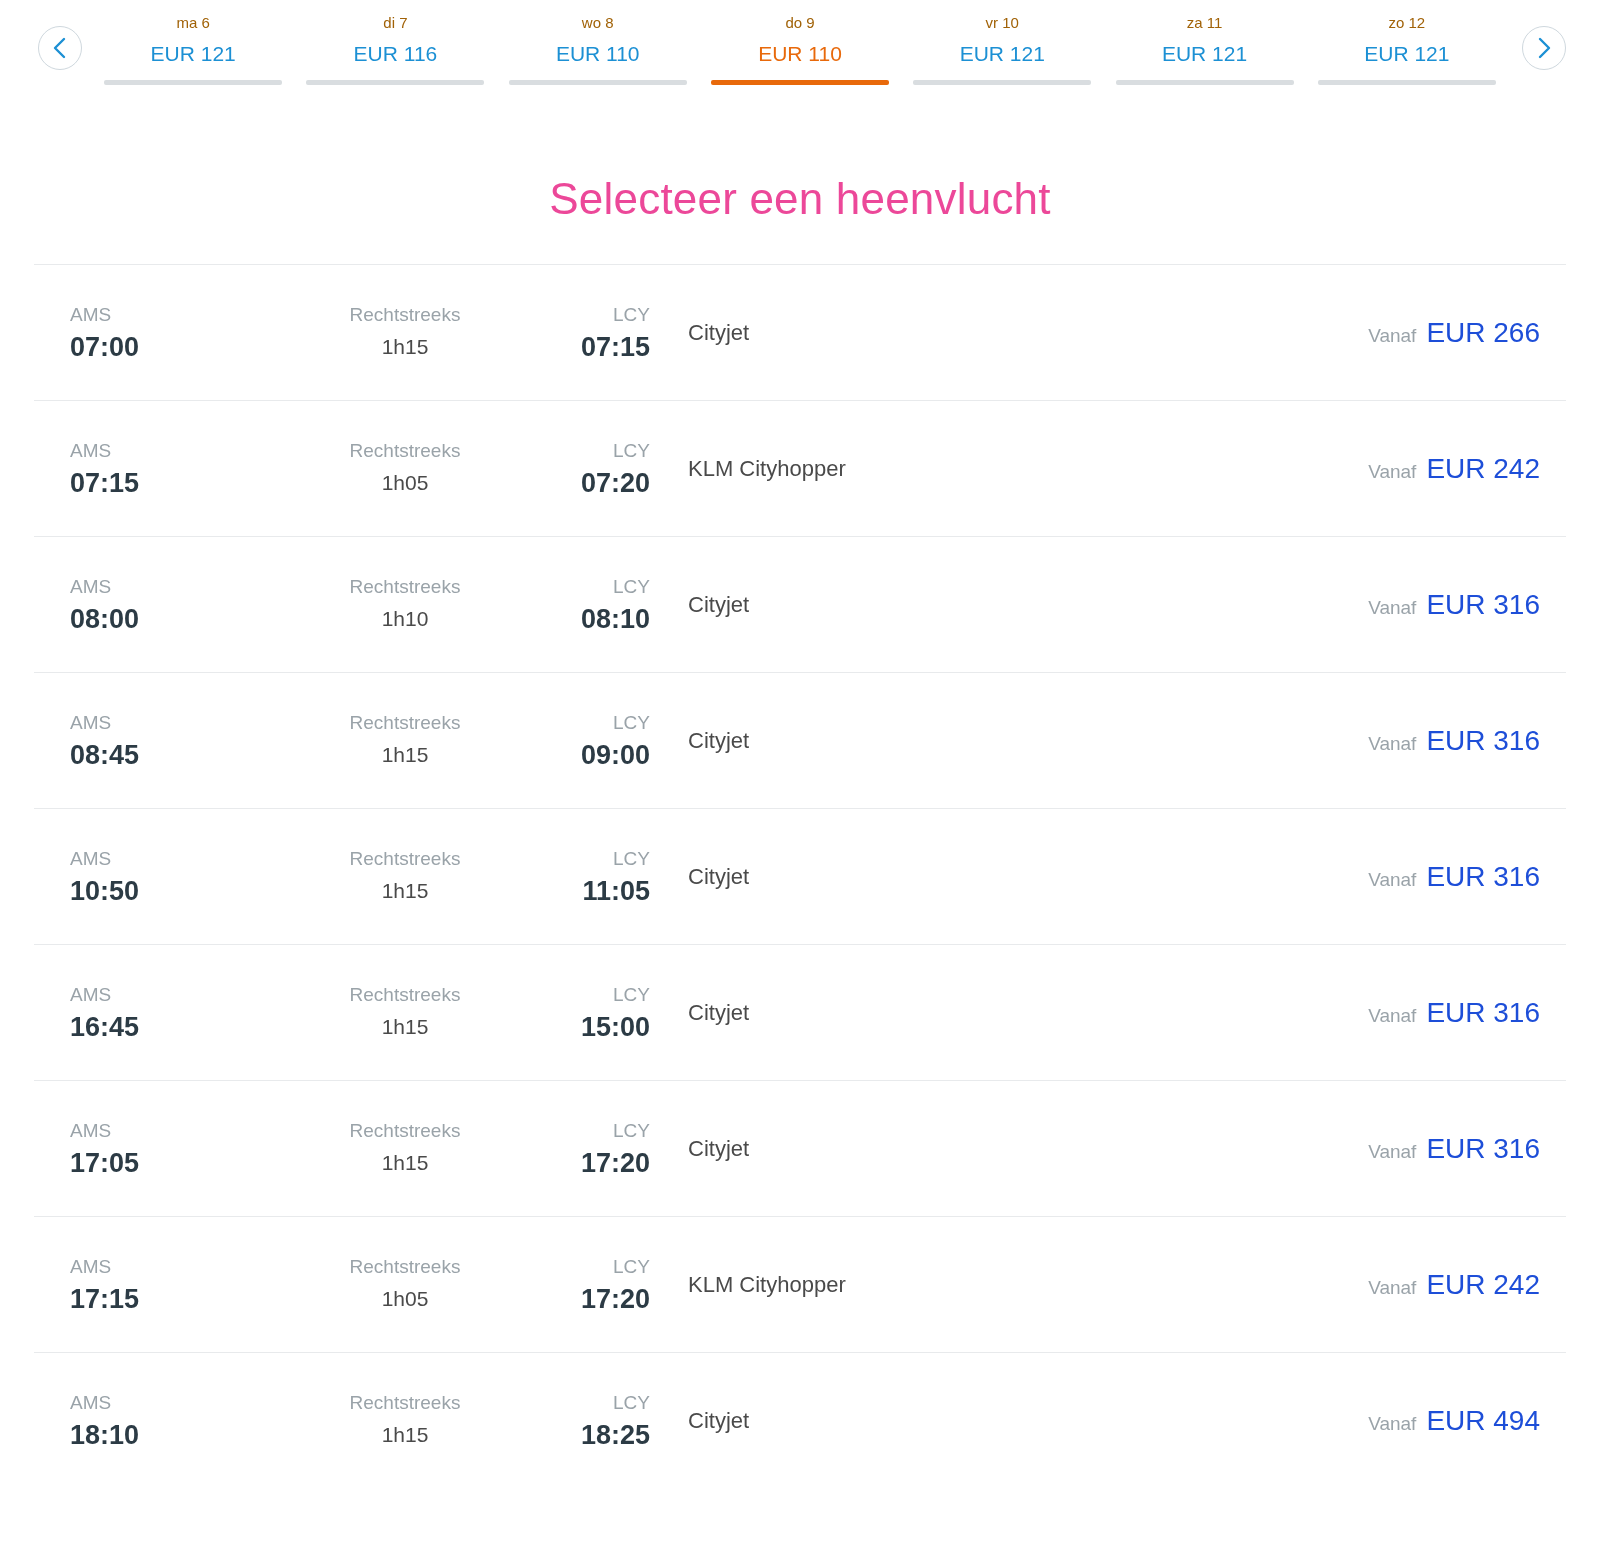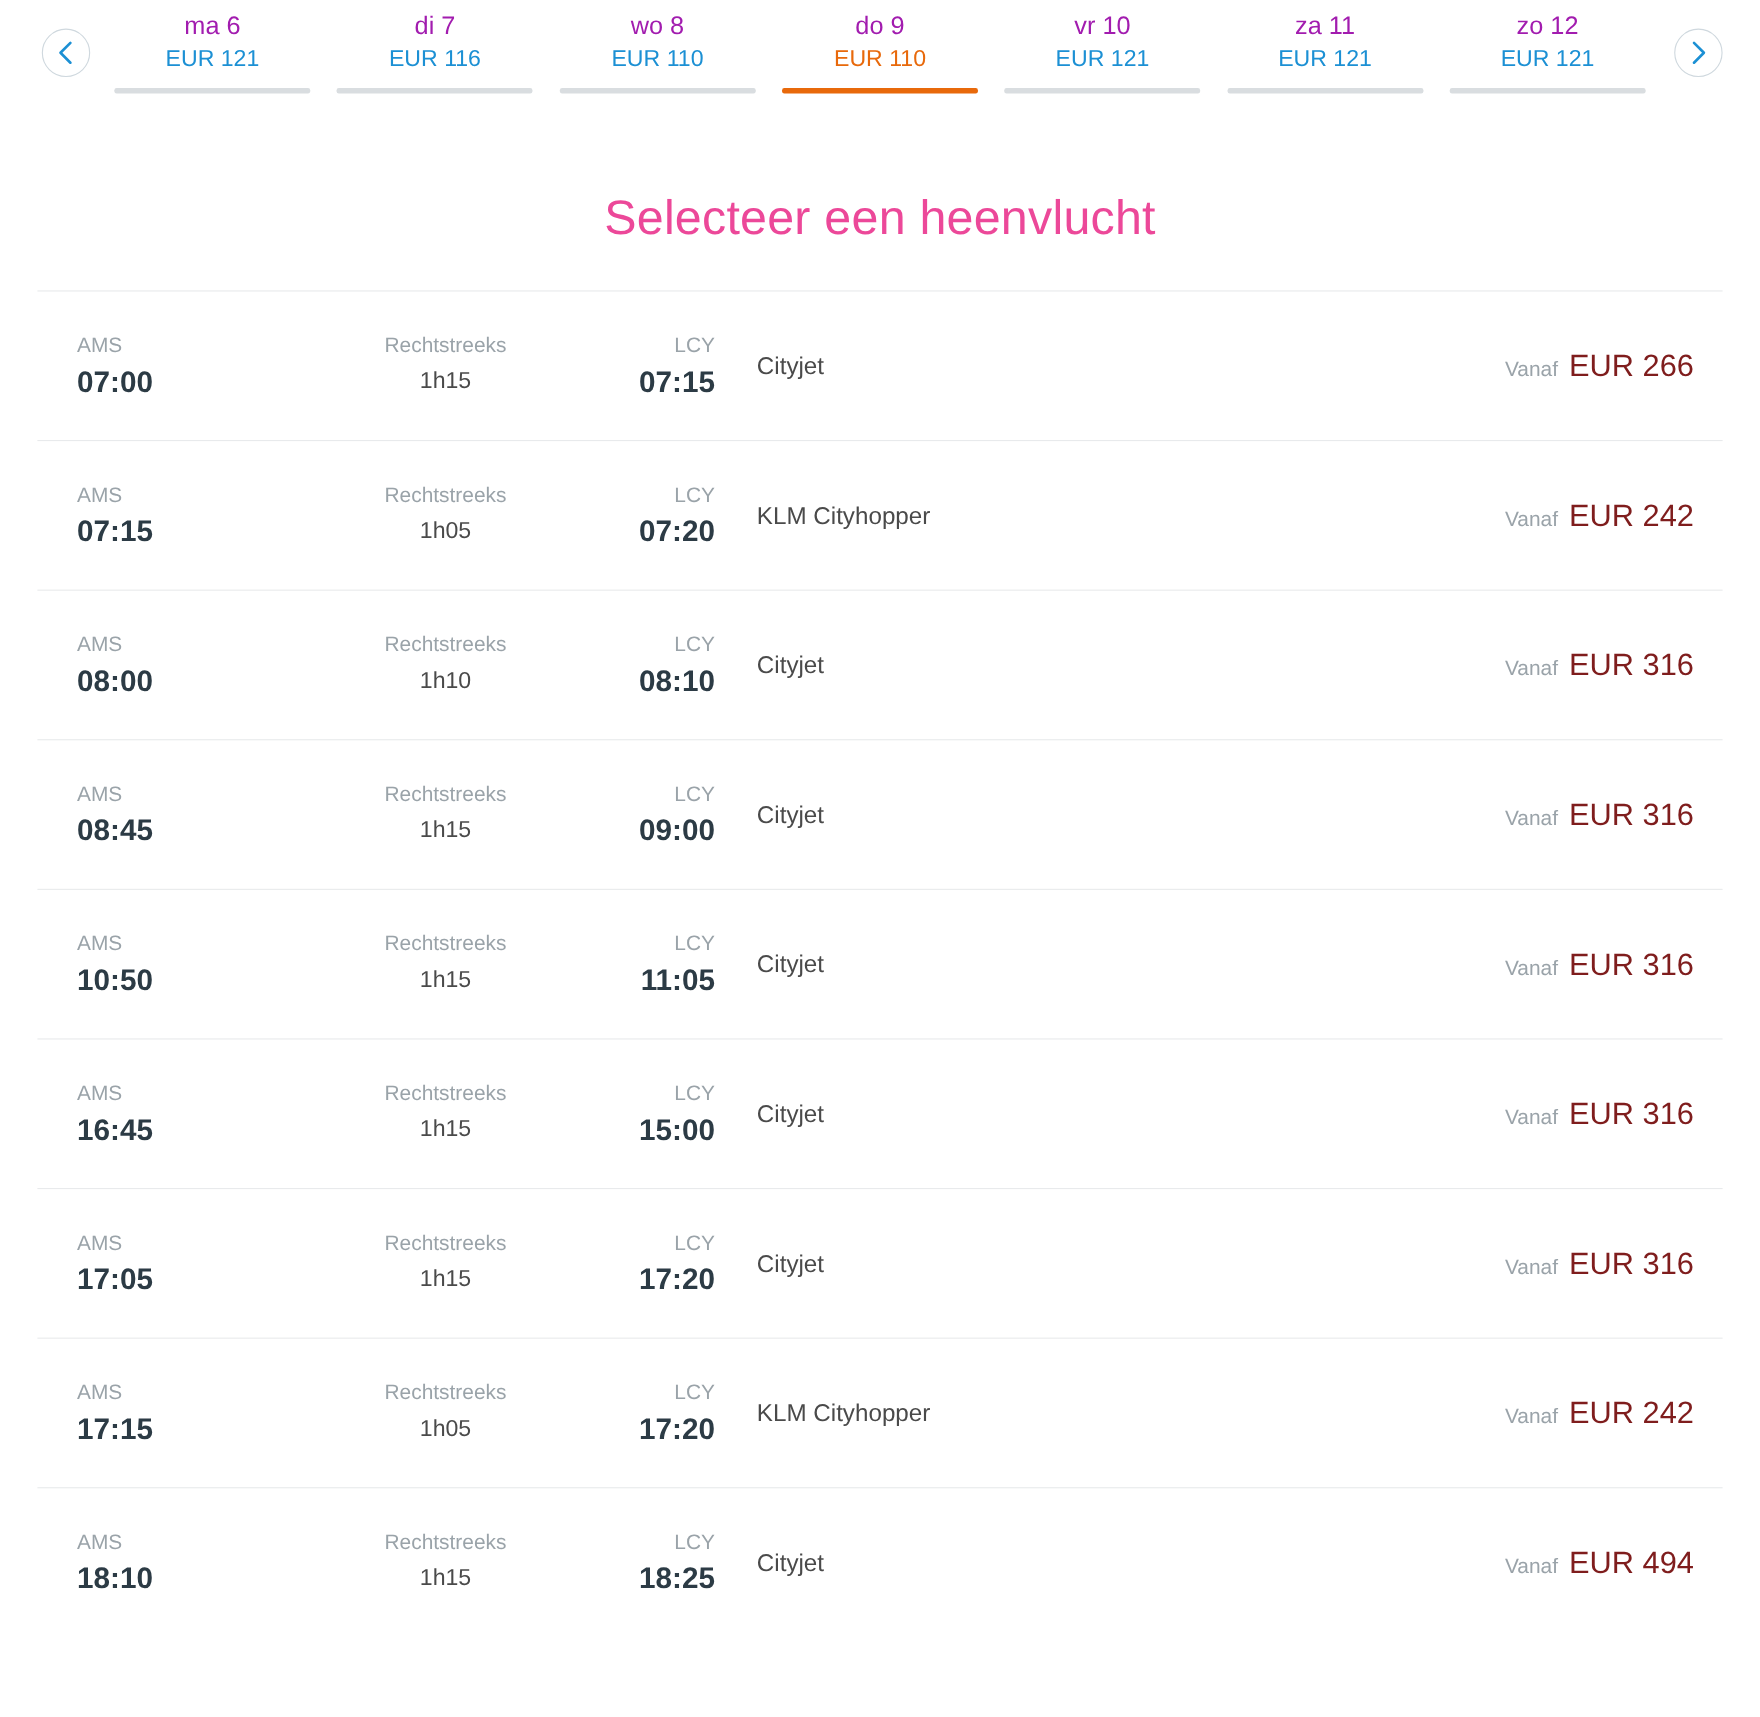--- a/index.html
+++ b/index.html
@@ -54,22 +54,22 @@
   }
   .date-cell {
     flex: 1 1 0;
     min-width: 0;
     text-align: center;
     padding-top: 8px;
     cursor: pointer;
     position: relative;
   }
   .date-cell .day {
-    font-size: 23px;
-    color: #a21caf;
+    font-size: 15px;
+    color: #a16207;
     line-height: 30px;
     white-space: nowrap;
     text-align: center;
   }
   .date-cell .price {
     font-size: 21px;
     color: #1c90d4;
     line-height: 32px;
     white-space: nowrap;
   }
@@ -167,21 +167,21 @@
   .carrier {
     font-size: 22px;
     color: #4a4a4a;
   }
   .vanaf {
     font-size: 19px;
     color: #9aa3a9;
   }
   .price {
     font-size: 28px;
-    color: #7f1d1d;
+    color: #1d4ed8;
   }
 </style>
 </head>
 <body>
 
 <div class="date-strip">
 
   <div class="arrow-btn left">
     <svg width="16" height="24" viewBox="0 0 16 24" aria-hidden="true">
       <polyline points="12,3 3,12 12,21" fill="none" stroke="#1c90d4" stroke-width="2.4" stroke-linecap="round" stroke-linejoin="round"></polyline>

